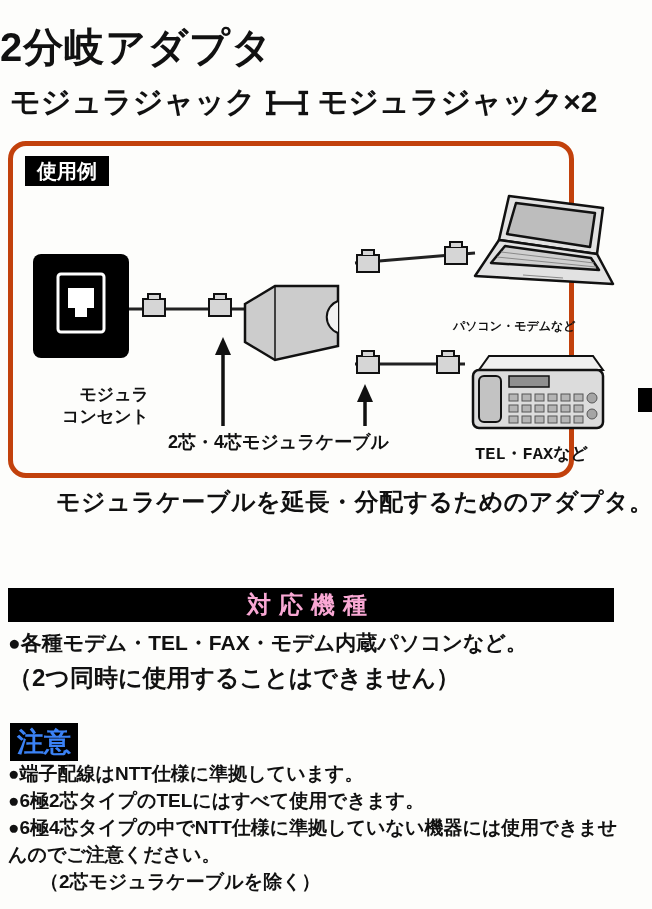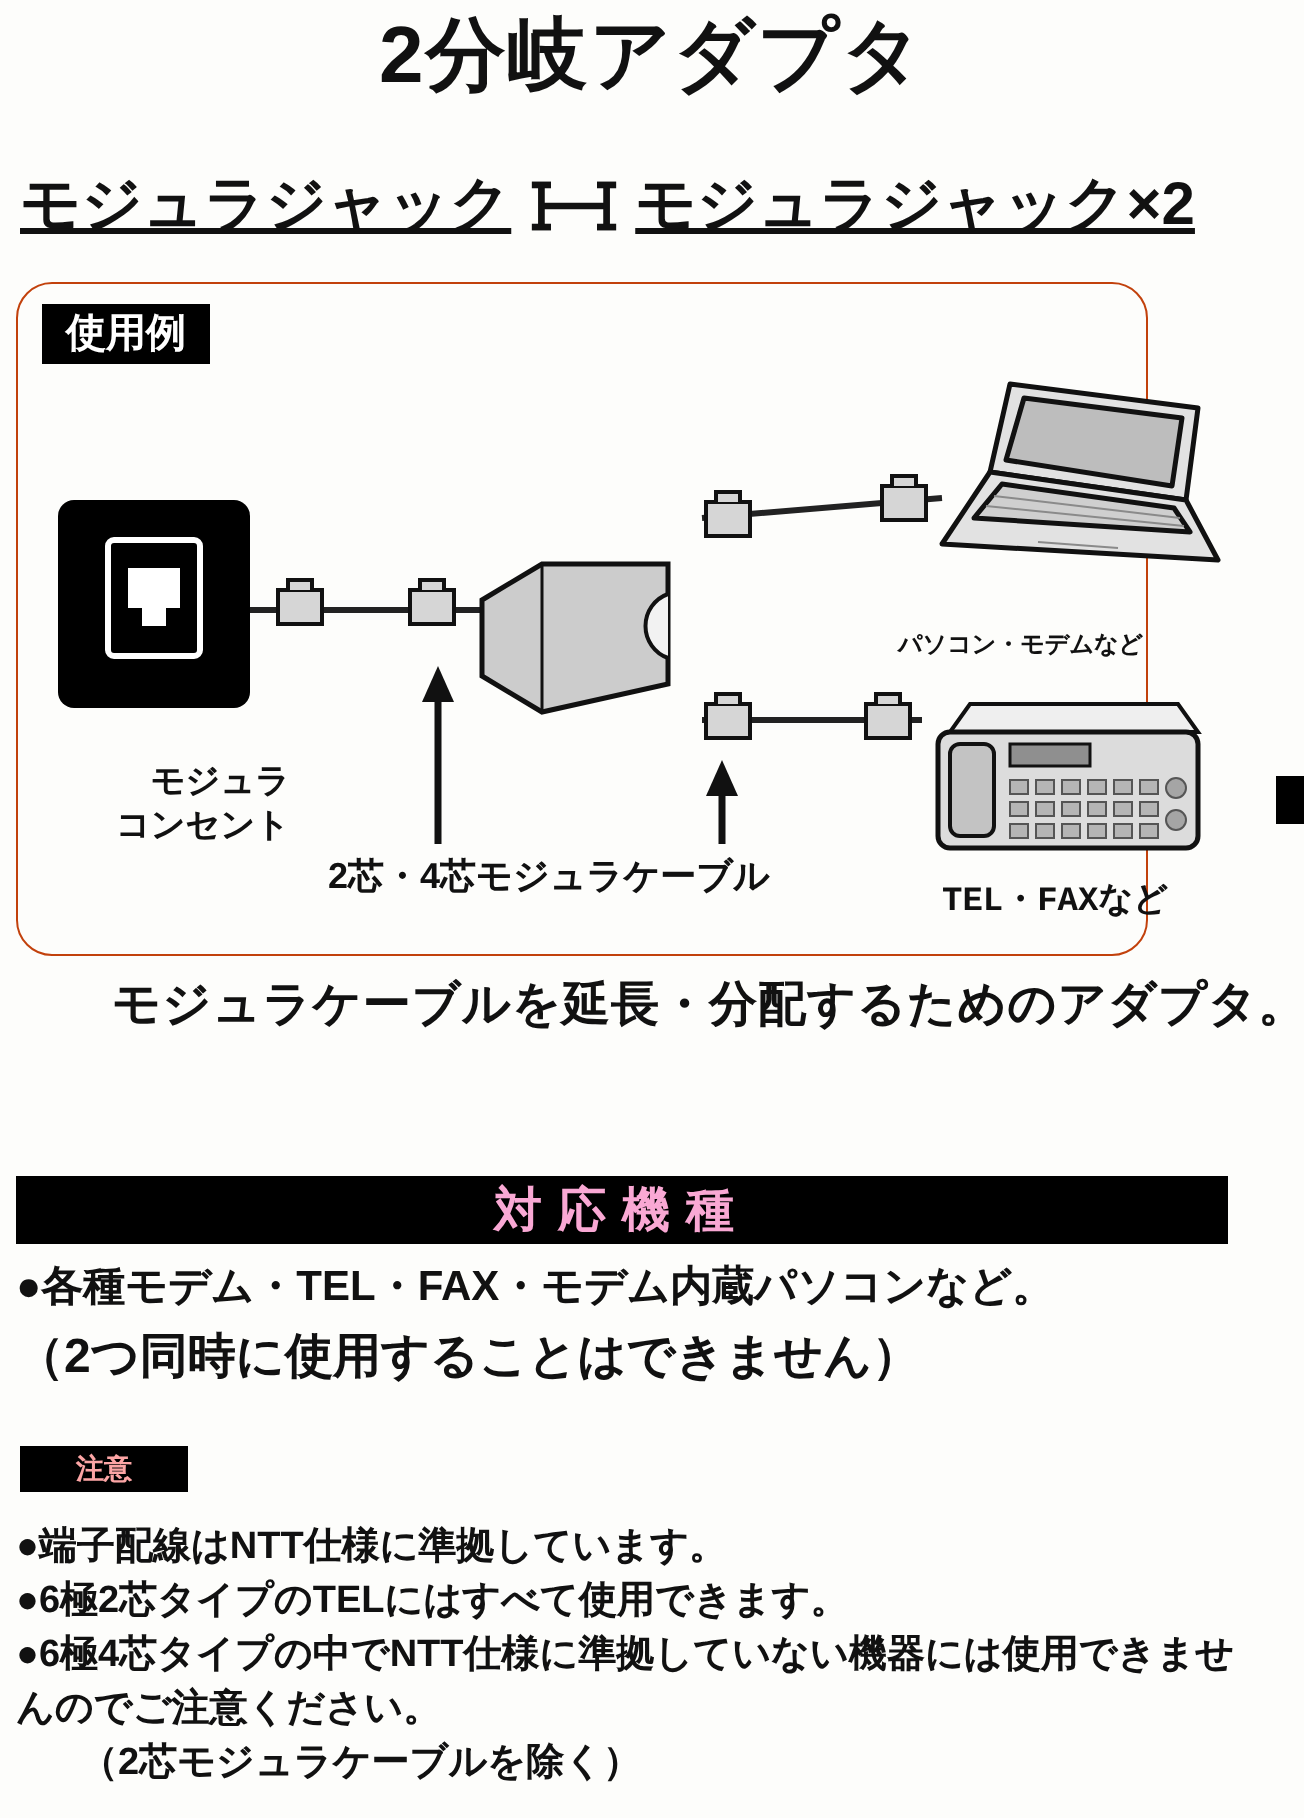--- a/index.html
+++ b/index.html
@@ -5,33 +5,33 @@
   * { margin:0; padding:0; box-sizing:border-box; }
   html,body { background:#ffffff; }
   body {
     width:652px; height:909px;
     font-family:"Liberation Sans", sans-serif;
     color:#111;
   }
   .page { position:relative; width:652px; height:909px; background:#fdfdfb; overflow:hidden; }
 
   .title {
-    position:absolute; top:0; left:0; width:100%;
-    text-align:center; font-size:40px; font-weight:900; letter-spacing:1px;
+    position:absolute; top:20px; left:0; width:100%;
+    text-align:left; font-size:40px; font-weight:900; letter-spacing:1px;
   }
   .subtitle {
     position:absolute; top:82px; left:10px;
     display:flex; align-items:center; gap:8px;
-    font-size:30px; font-weight:900; white-space:nowrap;text-decoration:underline;
+    font-size:30px; font-weight:900; white-space:nowrap;
   }
   .connector-icon { width:46px; height:26px; flex:0 0 auto; }
 
   .diagram-box {
     position:absolute; left:8px; top:141px; width:566px; height:337px;
-    border:1px solid #c2410c; border-radius:18px; background:#fdfdfb;
+    border:5px solid #c2410c; border-radius:18px; background:#fdfdfb;
   }
   .badge {
     position:absolute; left:12px; top:10px;
     background:#000; color:#fff; font-weight:bold; font-size:20px;
     padding:3px 12px; line-height:1.2;
   }
   .jack {
     position:absolute; left:20px; top:108px; width:96px; height:104px;
     background:#000; border-radius:8px;
   }
@@ -52,22 +52,22 @@
   .banner {
     position:absolute; left:8px; top:588px; width:606px; height:34px;
     background:#000; color:#f9a8d4; font-size:24px; font-weight:bold;
     display:flex; align-items:center; justify-content:center; letter-spacing:8px;
   }
   .compat1 { position:absolute; left:8px; top:629px; font-size:21px; font-weight:bold; white-space:nowrap; }
   .compat2 { position:absolute; left:8px; top:662px; font-size:24px; font-weight:bold; white-space:nowrap; }
 
   .notice-badge {
     position:absolute; left:10px; top:723px;
-    background:#000; color:#fca5a5; font-size:14px; font-weight:bold;
-    padding:3px 28px; line-height:1.2;
+    background:#000; color:#3b82f6; font-size:27px; font-weight:bold;
+    padding:3px 7px; line-height:1.2;
   }
   .notice { position:absolute; left:8px; top:760px; width:620px; font-size:19px; font-weight:bold; line-height:27px; }
   .notice p { margin:0; }
   .notice .indent { margin-left:32px; }
 
   .edge-mark { position:absolute; right:0; top:388px; width:14px; height:24px; background:#000; }
 </style>
 </head>
 <body>
 

